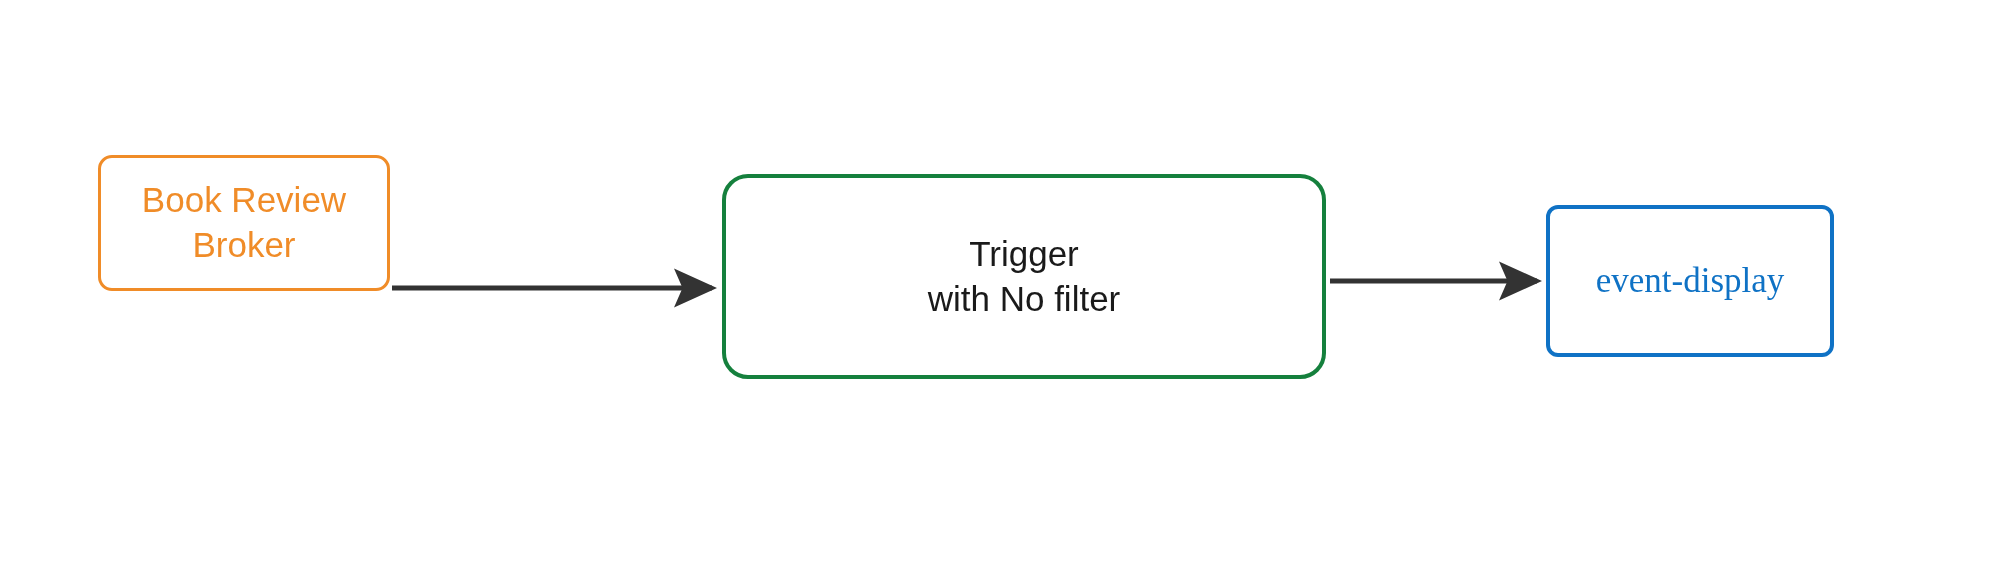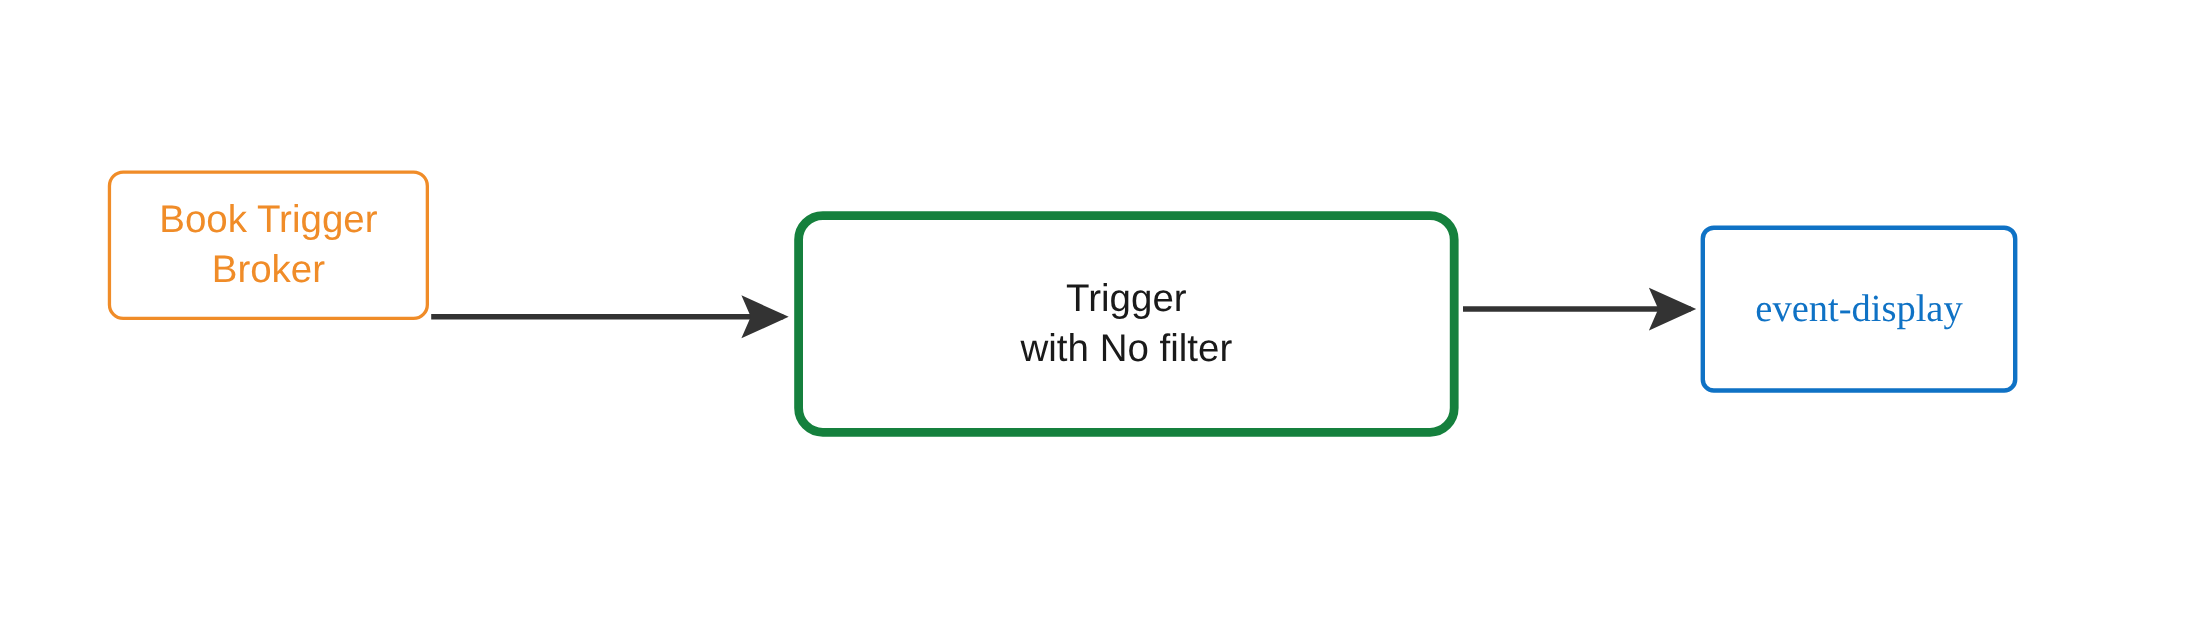--- a/index.html
+++ b/index.html
@@ -41,24 +41,24 @@
     height: 136px;
     border: 3px solid #f08c28;
     border-radius: 14px;
     color: #f08c28;
     font-size: 35px;
   }
 
   
   #node-trigger {
     left: 722px;
-    top: 192px;
+    top: 174px;
     width: 604px;
     height: 205px;
-    border: 8px solid #15803d;
+    border: 4px solid #15803d;
     border-radius: 26px;
     color: #1a1a1a;
     font-size: 35px;
   }
 
   
   #node-sink {
     left: 1546px;
     top: 205px;
     width: 288px;
@@ -96,21 +96,21 @@
     <g>
       <line x1="392" y1="288" x2="712" y2="288" stroke="#333333" stroke-width="5" marker-end="url(#arrowhead)"></line>
     </g>
 
     <g>
       <line x1="1330" y1="281" x2="1537" y2="281" stroke="#333333" stroke-width="5" marker-end="url(#arrowhead)"></line>
     </g>
   </svg>
 
   <div class="node" id="node-broker">
-    <span class="node-label">Book Trigger
+    <span class="node-label">Book Review
 Broker</span>
   </div>
 
   <div class="node" id="node-trigger">
     <span class="node-label">Trigger
 with No filter</span>
   </div>
 
   <div class="node" id="node-sink">
     <span class="node-label">event-display</span>

